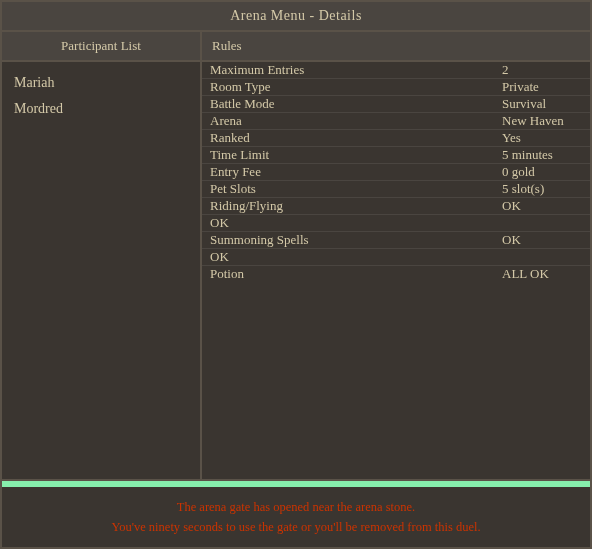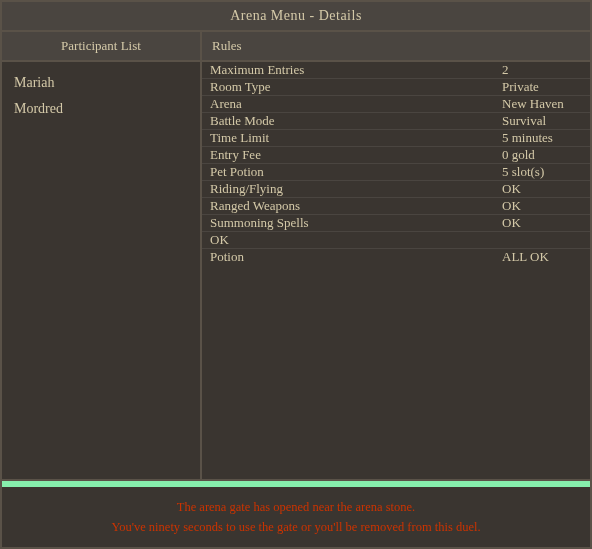--- a/index.html
+++ b/index.html
@@ -159,45 +159,48 @@
       <div class="rules-table" id="rules-container">
       <div class="rule-row">
             <span class="rule-label">Maximum Entries</span>
             <span class="rule-value">2</span>
           </div>
           <div class="rule-row">
             <span class="rule-label">Room Type</span>
             <span class="rule-value">Private</span>
           </div>
           <div class="rule-row">
+            <span class="rule-label">Battle Mode</span>
+            <span class="rule-value">Survival</span>
+          </div>
+          <div class="rule-row">
             <span class="rule-label">Arena</span>
             <span class="rule-value">New Haven</span>
           </div>
           <div class="rule-row">
-            <span class="rule-label">Battle Mode</span>
-            <span class="rule-value">Survival</span>
+            <span class="rule-label">Ranked</span>
+            <span class="rule-value">Yes</span>
           </div>
           <div class="rule-row">
             <span class="rule-label">Time Limit</span>
             <span class="rule-value">5 minutes</span>
           </div>
           <div class="rule-row">
             <span class="rule-label">Entry Fee</span>
             <span class="rule-value">0 gold</span>
           </div>
           <div class="rule-row">
-            <span class="rule-label">Pet Potion</span>
+            <span class="rule-label">Pet Slots</span>
             <span class="rule-value">5 slot(s)</span>
           </div>
           <div class="rule-row">
             <span class="rule-label">Riding/Flying</span>
             <span class="rule-value">OK</span>
           </div>
           <div class="rule-row">
-            <span class="rule-label">Ranged Weapons</span>
             <span class="rule-value">OK</span>
           </div>
           <div class="rule-row">
             <span class="rule-label">Summoning Spells</span>
             <span class="rule-value">OK</span>
           </div>
           <div class="rule-row">
             <span class="rule-value">OK</span>
           </div>
           <div class="rule-row">

